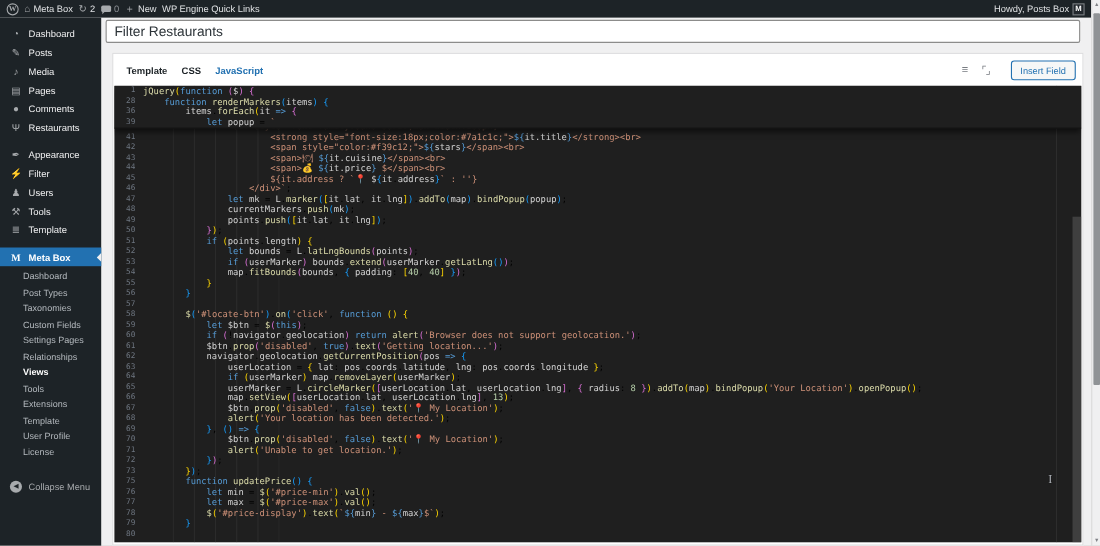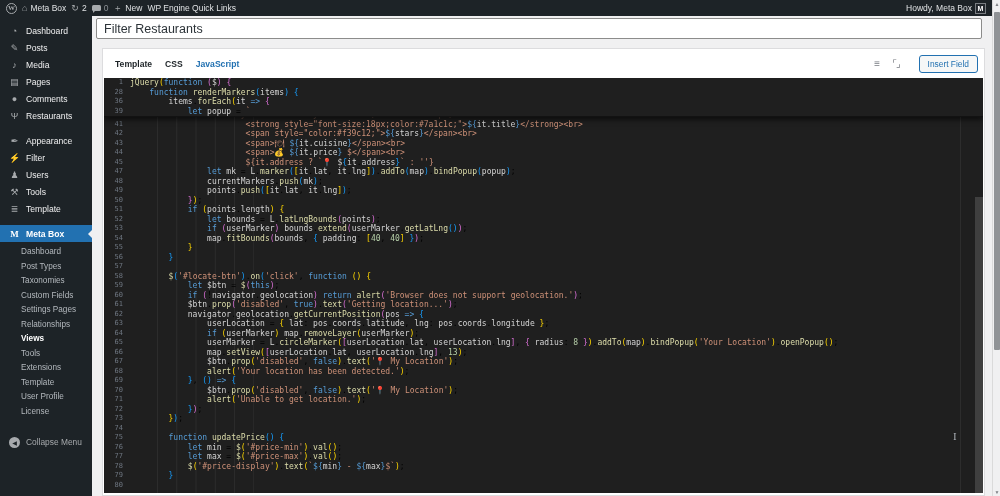--- a/index.html
+++ b/index.html
@@ -107,21 +107,21 @@
   </span>
   <span class="ab-item">
     <span class="ab-icon">＋</span>
     <span class="ab-label">New</span>
   </span>
   <span class="ab-item">
     <span class="ab-label">WP Engine Quick Links</span>
   </span>
   <span class="ab-spacer"></span>
   <span class="ab-item">
-    <span class="ab-label">Howdy, Meta Box</span>
+    <span class="ab-label">Howdy, Posts Box</span>
     <span class="avatar">M</span>
   </span>
 </div>
 
 <div class="sidebar">
   <div class="menu-sep" style="height:6px"></div>
   <div id="side-menu">
       <div class="menu-item">
         <span class="mi-icon">◔</span>
         <span>Dashboard</span>
@@ -207,20 +207,21 @@
     </div>
     <div class="editor">
       <div class="guides"></div>
       <div class="code-body" id="code-body">
           <div class="cl dim"><span class="ln">40</span><span class="cd"><span style="color:#ce9178">                &lt;div style="font-family:sans-serif;max-width:180px;"&gt;</span></span></div>
           <div class="cl"><span class="ln">41</span><span class="cd"><span style="color:#ce9178">                        &lt;strong style="font-size:18px;color:#7a1c1c;"&gt;</span><span style="color:#569cd6">${</span><span style="color:#d4d4d4">it.title</span><span style="color:#569cd6">}</span><span style="color:#ce9178">&lt;/strong&gt;&lt;br&gt;</span></span></div>
           <div class="cl"><span class="ln">42</span><span class="cd"><span style="color:#ce9178">                        &lt;span style="color:#f39c12;"&gt;</span><span style="color:#569cd6">${</span><span style="color:#d4d4d4">stars</span><span style="color:#569cd6">}</span><span style="color:#ce9178">&lt;/span&gt;&lt;br&gt;</span></span></div>
           <div class="cl"><span class="ln">43</span><span class="cd"><span style="color:#ce9178">                        &lt;span&gt;🍽 </span><span style="color:#569cd6">${</span><span style="color:#d4d4d4">it.cuisine</span><span style="color:#569cd6">}</span><span style="color:#ce9178">&lt;/span&gt;&lt;br&gt;</span></span></div>
           <div class="cl"><span class="ln">44</span><span class="cd"><span style="color:#ce9178">                        &lt;span&gt;💰 </span><span style="color:#569cd6">${</span><span style="color:#d4d4d4">it.price</span><span style="color:#569cd6">}</span><span style="color:#ce9178"> $&lt;/span&gt;&lt;br&gt;</span></span></div>
           <div class="cl"><span class="ln">45</span><span class="cd"><span style="color:#ce9178">                        ${it.address ? `</span>📍 <span style="color:#d4d4d4">$</span><span style="color:#179fff">{</span><span style="color:#d4d4d4">it</span>.<span style="color:#d4d4d4">address</span><span style="color:#179fff">}</span><span style="color:#ce9178">` : ''}</span></span></div>
+          <div class="cl"><span class="ln">46</span><span class="cd"><span style="color:#ce9178">                    &lt;/div&gt;`</span>;</span></div>
           <div class="cl"><span class="ln">47</span><span class="cd">                <span style="color:#569cd6">let</span> <span style="color:#d4d4d4">mk</span> = <span style="color:#d4d4d4">L</span>.<span style="color:#dcdcaa">marker</span><span style="color:#179fff">(</span><span style="color:#ffd700">[</span><span style="color:#d4d4d4">it</span>.<span style="color:#d4d4d4">lat</span>, <span style="color:#d4d4d4">it</span>.<span style="color:#d4d4d4">lng</span><span style="color:#ffd700">]</span><span style="color:#179fff">)</span>.<span style="color:#dcdcaa">addTo</span><span style="color:#179fff">(</span><span style="color:#d4d4d4">map</span><span style="color:#179fff">)</span>.<span style="color:#dcdcaa">bindPopup</span><span style="color:#179fff">(</span><span style="color:#d4d4d4">popup</span><span style="color:#179fff">)</span>;</span></div>
           <div class="cl"><span class="ln">48</span><span class="cd">                <span style="color:#d4d4d4">currentMarkers</span>.<span style="color:#dcdcaa">push</span><span style="color:#179fff">(</span><span style="color:#d4d4d4">mk</span><span style="color:#179fff">)</span>;</span></div>
           <div class="cl"><span class="ln">49</span><span class="cd">                <span style="color:#d4d4d4">points</span>.<span style="color:#dcdcaa">push</span><span style="color:#179fff">(</span><span style="color:#ffd700">[</span><span style="color:#d4d4d4">it</span>.<span style="color:#d4d4d4">lat</span>, <span style="color:#d4d4d4">it</span>.<span style="color:#d4d4d4">lng</span><span style="color:#ffd700">]</span><span style="color:#179fff">)</span>;</span></div>
           <div class="cl"><span class="ln">50</span><span class="cd">            <span style="color:#da70d6">}</span><span style="color:#ffd700">)</span>;</span></div>
           <div class="cl"><span class="ln">51</span><span class="cd">            <span style="color:#569cd6">if</span> <span style="color:#ffd700">(</span><span style="color:#d4d4d4">points</span>.<span style="color:#d4d4d4">length</span><span style="color:#ffd700">)</span> <span style="color:#ffd700">{</span></span></div>
           <div class="cl"><span class="ln">52</span><span class="cd">                <span style="color:#569cd6">let</span> <span style="color:#d4d4d4">bounds</span> = <span style="color:#d4d4d4">L</span>.<span style="color:#dcdcaa">latLngBounds</span><span style="color:#da70d6">(</span><span style="color:#d4d4d4">points</span><span style="color:#da70d6">)</span>;</span></div>
           <div class="cl"><span class="ln">53</span><span class="cd">                <span style="color:#569cd6">if</span> <span style="color:#da70d6">(</span><span style="color:#d4d4d4">userMarker</span><span style="color:#da70d6">)</span> <span style="color:#d4d4d4">bounds</span>.<span style="color:#dcdcaa">extend</span><span style="color:#da70d6">(</span><span style="color:#d4d4d4">userMarker</span>.<span style="color:#dcdcaa">getLatLng</span><span style="color:#179fff">(</span><span style="color:#179fff">)</span><span style="color:#da70d6">)</span>;</span></div>
           <div class="cl"><span class="ln">54</span><span class="cd">                <span style="color:#d4d4d4">map</span>.<span style="color:#dcdcaa">fitBounds</span><span style="color:#da70d6">(</span><span style="color:#d4d4d4">bounds</span>, <span style="color:#179fff">{</span> <span style="color:#d4d4d4">padding</span>: <span style="color:#ffd700">[</span><span style="color:#b5cea8">40</span>, <span style="color:#b5cea8">40</span><span style="color:#ffd700">]</span> <span style="color:#179fff">}</span><span style="color:#da70d6">)</span>;</span></div>
           <div class="cl"><span class="ln">55</span><span class="cd">            <span style="color:#ffd700">}</span></span></div>
           <div class="cl"><span class="ln">56</span><span class="cd">        <span style="color:#179fff">}</span></span></div>
@@ -234,21 +235,20 @@
           <div class="cl"><span class="ln">64</span><span class="cd">                <span style="color:#569cd6">if</span> <span style="color:#ffd700">(</span><span style="color:#d4d4d4">userMarker</span><span style="color:#ffd700">)</span> <span style="color:#d4d4d4">map</span>.<span style="color:#dcdcaa">removeLayer</span><span style="color:#ffd700">(</span><span style="color:#d4d4d4">userMarker</span><span style="color:#ffd700">)</span>;</span></div>
           <div class="cl"><span class="ln">65</span><span class="cd">                <span style="color:#d4d4d4">userMarker</span> = <span style="color:#d4d4d4">L</span>.<span style="color:#dcdcaa">circleMarker</span><span style="color:#ffd700">(</span><span style="color:#da70d6">[</span><span style="color:#d4d4d4">userLocation</span>.<span style="color:#d4d4d4">lat</span>, <span style="color:#d4d4d4">userLocation</span>.<span style="color:#d4d4d4">lng</span><span style="color:#da70d6">]</span>, <span style="color:#da70d6">{</span> <span style="color:#d4d4d4">radius</span>: <span style="color:#b5cea8">8</span> <span style="color:#da70d6">}</span><span style="color:#ffd700">)</span>.<span style="color:#dcdcaa">addTo</span><span style="color:#ffd700">(</span><span style="color:#d4d4d4">map</span><span style="color:#ffd700">)</span>.<span style="color:#dcdcaa">bindPopup</span><span style="color:#ffd700">(</span><span style="color:#ce9178">'Your Location'</span><span style="color:#ffd700">)</span>.<span style="color:#dcdcaa">openPopup</span><span style="color:#ffd700">(</span><span style="color:#ffd700">)</span>;</span></div>
           <div class="cl"><span class="ln">66</span><span class="cd">                <span style="color:#d4d4d4">map</span>.<span style="color:#dcdcaa">setView</span><span style="color:#ffd700">(</span><span style="color:#da70d6">[</span><span style="color:#d4d4d4">userLocation</span>.<span style="color:#d4d4d4">lat</span>, <span style="color:#d4d4d4">userLocation</span>.<span style="color:#d4d4d4">lng</span><span style="color:#da70d6">]</span>, <span style="color:#b5cea8">13</span><span style="color:#ffd700">)</span>;</span></div>
           <div class="cl"><span class="ln">67</span><span class="cd">                <span style="color:#d4d4d4">$btn</span>.<span style="color:#dcdcaa">prop</span><span style="color:#ffd700">(</span><span style="color:#ce9178">'disabled'</span>, <span style="color:#569cd6">false</span><span style="color:#ffd700">)</span>.<span style="color:#dcdcaa">text</span><span style="color:#ffd700">(</span><span style="color:#ce9178">'📍 My Location'</span><span style="color:#ffd700">)</span>;</span></div>
           <div class="cl"><span class="ln">68</span><span class="cd">                <span style="color:#dcdcaa">alert</span><span style="color:#ffd700">(</span><span style="color:#ce9178">'Your location has been detected.'</span><span style="color:#ffd700">)</span>;</span></div>
           <div class="cl"><span class="ln">69</span><span class="cd">            <span style="color:#179fff">}</span>, <span style="color:#179fff">(</span><span style="color:#179fff">)</span> <span style="color:#569cd6">=&gt;</span> <span style="color:#179fff">{</span></span></div>
           <div class="cl"><span class="ln">70</span><span class="cd">                <span style="color:#d4d4d4">$btn</span>.<span style="color:#dcdcaa">prop</span><span style="color:#ffd700">(</span><span style="color:#ce9178">'disabled'</span>, <span style="color:#569cd6">false</span><span style="color:#ffd700">)</span>.<span style="color:#dcdcaa">text</span><span style="color:#ffd700">(</span><span style="color:#ce9178">'📍 My Location'</span><span style="color:#ffd700">)</span>;</span></div>
           <div class="cl"><span class="ln">71</span><span class="cd">                <span style="color:#dcdcaa">alert</span><span style="color:#ffd700">(</span><span style="color:#ce9178">'Unable to get location.'</span><span style="color:#ffd700">)</span>;</span></div>
           <div class="cl"><span class="ln">72</span><span class="cd">            <span style="color:#179fff">}</span><span style="color:#da70d6">)</span>;</span></div>
           <div class="cl"><span class="ln">73</span><span class="cd">        <span style="color:#ffd700">}</span><span style="color:#179fff">)</span>;</span></div>
-          <div class="cl"><span class="ln">74</span><span class="cd"></span></div>
           <div class="cl"><span class="ln">75</span><span class="cd">        <span style="color:#569cd6">function</span> <span style="color:#dcdcaa">updatePrice</span><span style="color:#179fff">(</span><span style="color:#179fff">)</span> <span style="color:#179fff">{</span></span></div>
           <div class="cl"><span class="ln">76</span><span class="cd">            <span style="color:#569cd6">let</span> <span style="color:#d4d4d4">min</span> = <span style="color:#dcdcaa">$</span><span style="color:#ffd700">(</span><span style="color:#ce9178">'#price-min'</span><span style="color:#ffd700">)</span>.<span style="color:#dcdcaa">val</span><span style="color:#ffd700">(</span><span style="color:#ffd700">)</span>;</span></div>
           <div class="cl"><span class="ln">77</span><span class="cd">            <span style="color:#569cd6">let</span> <span style="color:#d4d4d4">max</span> = <span style="color:#dcdcaa">$</span><span style="color:#ffd700">(</span><span style="color:#ce9178">'#price-max'</span><span style="color:#ffd700">)</span>.<span style="color:#dcdcaa">val</span><span style="color:#ffd700">(</span><span style="color:#ffd700">)</span>;</span></div>
           <div class="cl"><span class="ln">78</span><span class="cd">            <span style="color:#dcdcaa">$</span><span style="color:#ffd700">(</span><span style="color:#ce9178">'#price-display'</span><span style="color:#ffd700">)</span>.<span style="color:#dcdcaa">text</span><span style="color:#ffd700">(</span><span style="color:#ce9178">`</span><span style="color:#569cd6">${</span><span style="color:#d4d4d4">min</span><span style="color:#569cd6">}</span><span style="color:#ce9178"> - </span><span style="color:#569cd6">${</span><span style="color:#d4d4d4">max</span><span style="color:#569cd6">}</span><span style="color:#ce9178">$`</span><span style="color:#ffd700">)</span>;</span></div>
           <div class="cl"><span class="ln">79</span><span class="cd">        <span style="color:#179fff">}</span></span></div>
           <div class="cl"><span class="ln">80</span><span class="cd"></span></div>
         </div>
       <div class="sticky" id="code-sticky">
           <div class="cl"><span class="ln">1</span><span class="cd"><span style="color:#dcdcaa">jQuery</span><span style="color:#ffd700">(</span><span style="color:#569cd6">function</span> <span style="color:#da70d6">(</span><span style="color:#d4d4d4">$</span><span style="color:#da70d6">)</span> <span style="color:#da70d6">{</span></span></div>
           <div class="cl"><span class="ln">28</span><span class="cd">    <span style="color:#569cd6">function</span> <span style="color:#dcdcaa">renderMarkers</span><span style="color:#179fff">(</span><span style="color:#d4d4d4">items</span><span style="color:#179fff">)</span> <span style="color:#179fff">{</span></span></div>

